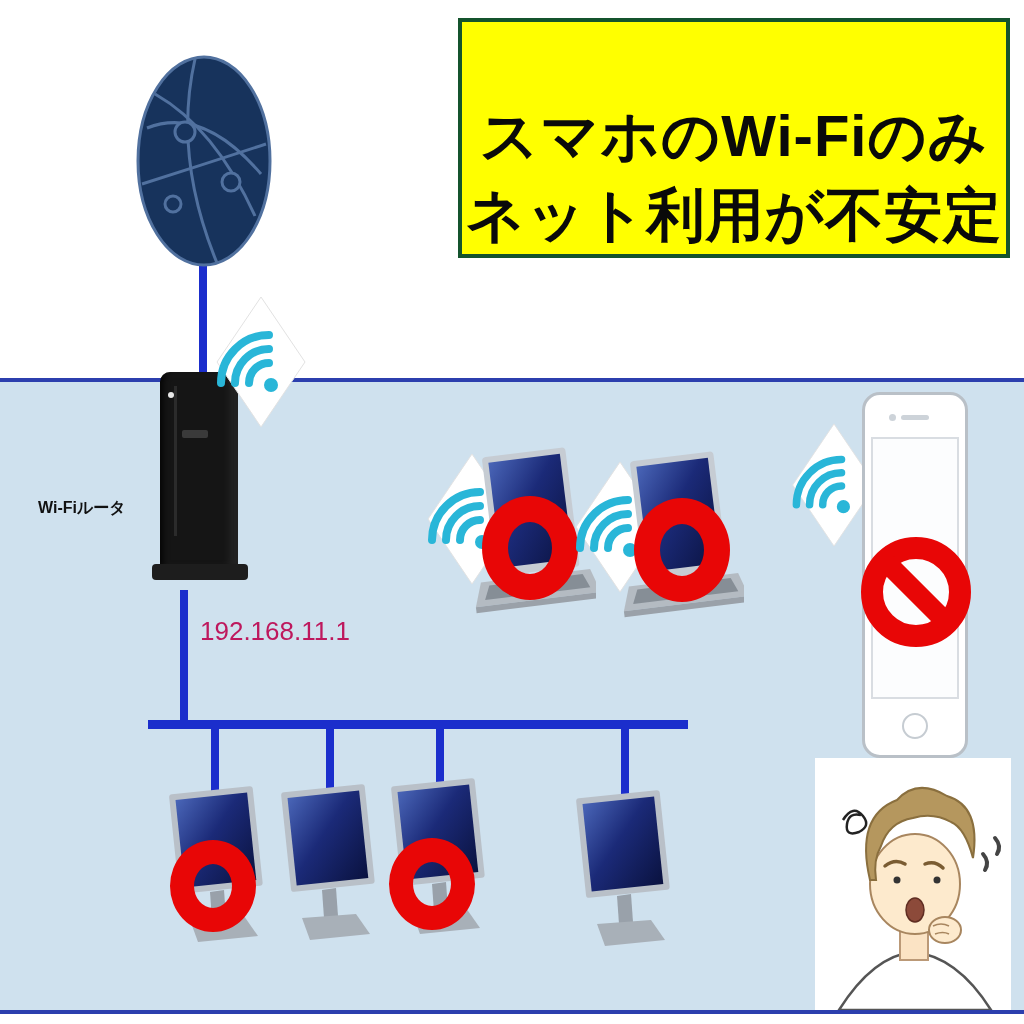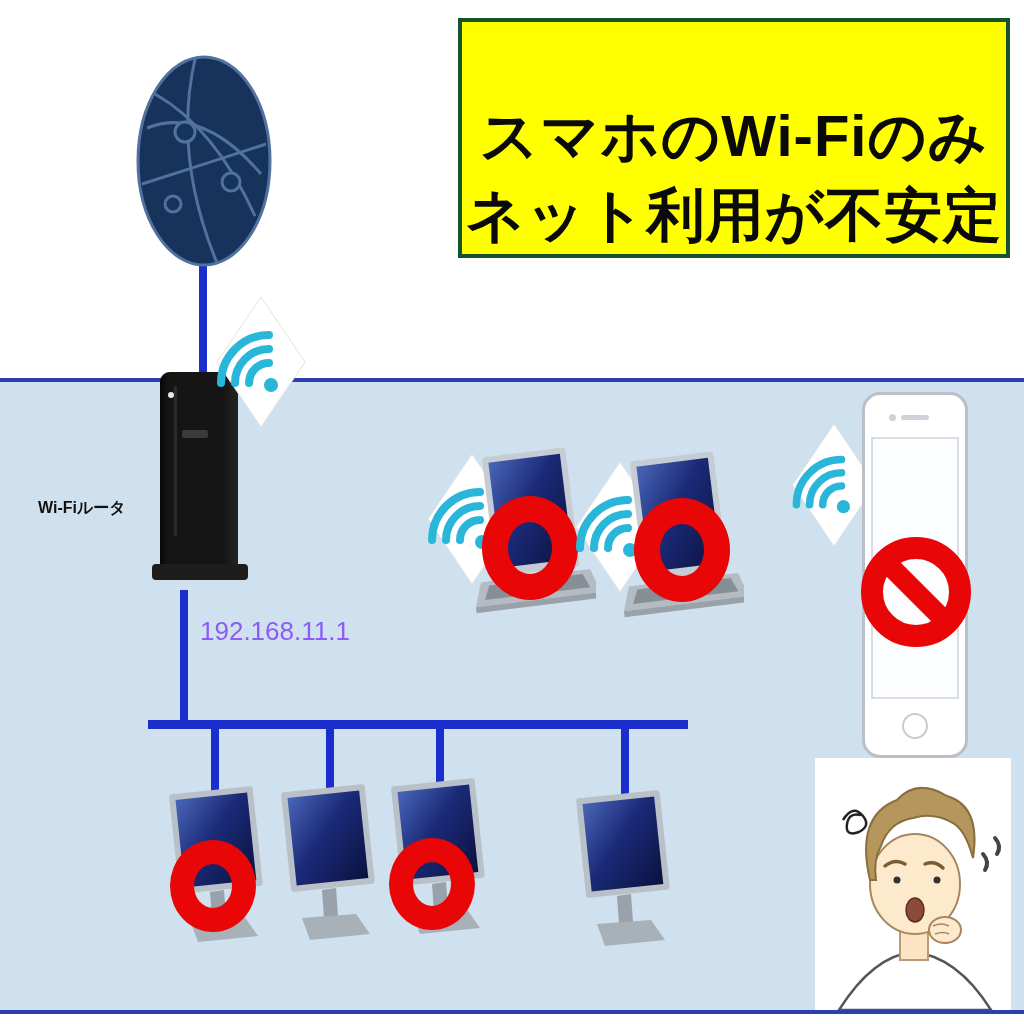--- a/index.html
+++ b/index.html
@@ -23,21 +23,21 @@
     box-sizing:border-box;
   }
   .banner .line{
     font-size:58px;font-weight:bold;color:#0a0a0a;line-height:1.35;
     white-space:nowrap;letter-spacing:1px;
   }
   
   .lbl{color:#111;font-weight:bold;}
   .lbl-internet{left:266px;top:206px;font-size:21px;}
   .lbl-router{left:38px;top:458px;font-size:16px;margin-top:40px;}
-  .lbl-ip{left:200px;top:616px;font-size:26px;font-weight:normal;color:#8b5cf6;}
+  .lbl-ip{left:200px;top:616px;font-size:26px;font-weight:normal;color:#be185d;}
   
   .vline,.hline{background:#1b2ecc;}
   .vline{width:8px;}
   .hline{height:9px;}
   
   .router-body{
     left:8px;top:0;width:78px;height:196px;background:#151515;
     border-radius:10px 10px 4px 4px;
     box-shadow:inset -8px 0 10px rgba(255,255,255,0.07), inset 3px 0 6px rgba(0,0,0,0.8);
   }

